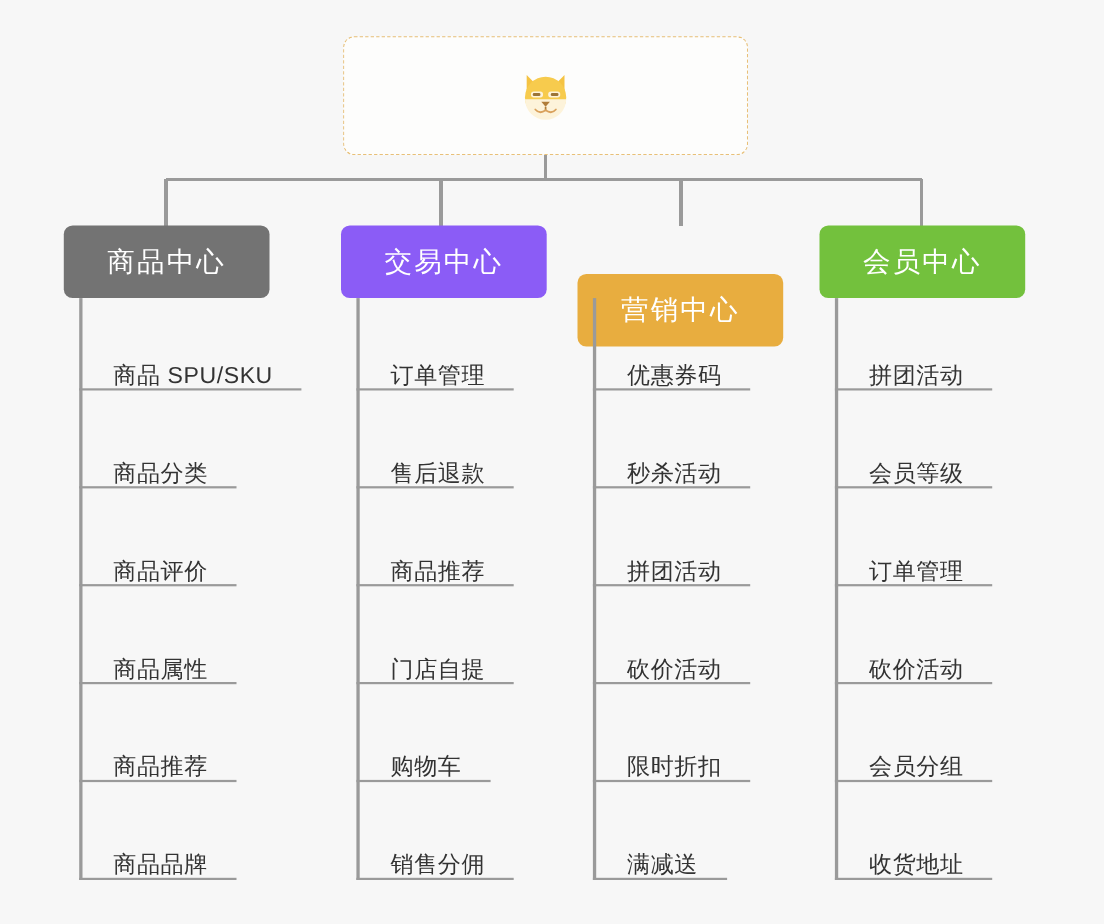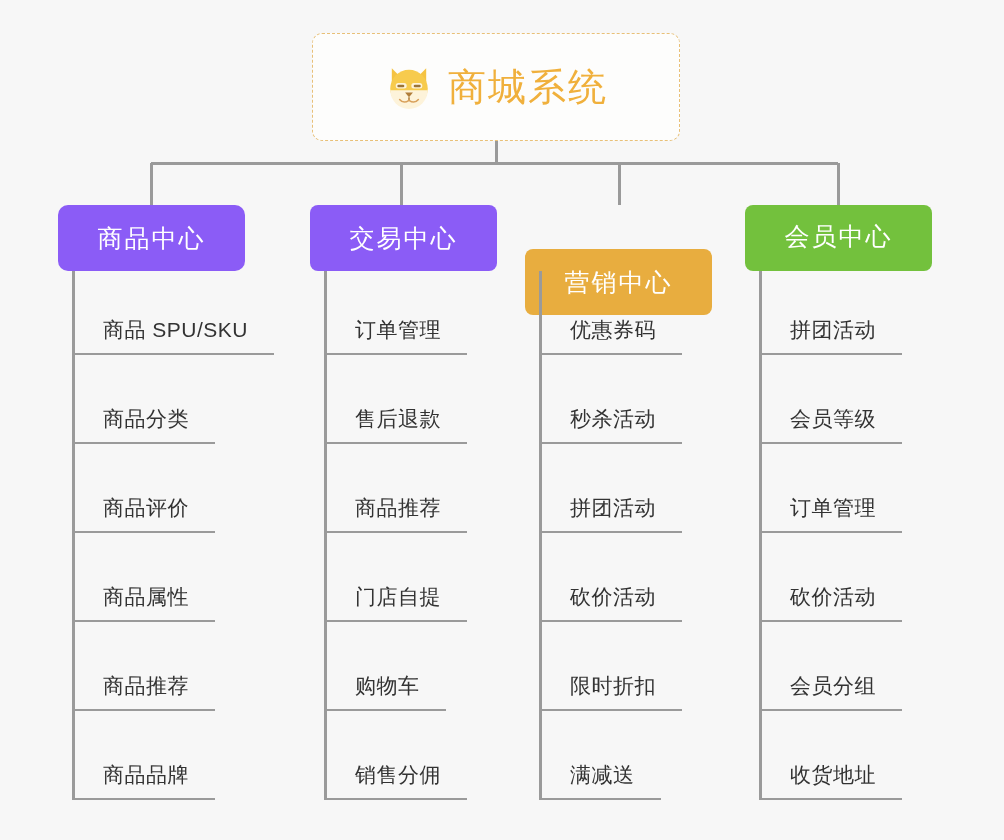--- a/index.html
+++ b/index.html
@@ -99,21 +99,21 @@
   .leaf {
     position: absolute;
     left: 14px;
     height: 0;
   }
   .leaf-inner {
     position: absolute;
     left: 0;
     bottom: 0;
     border-bottom: 2px solid #9a9a9a;
-    padding: 0 26px 12px 31px;
+    padding: 0 26px 0 31px;
     white-space: nowrap;
     box-sizing: content-box;
   }
   .leaf-label {
     font-size: 21px;
     color: #333333;
     line-height: 1.1;
     white-space: nowrap;
     letter-spacing: 0.5px;
   }
@@ -131,40 +131,39 @@
       <path d="M8 36 a24 24 0 0 0 48 0 z" fill="#fdf3da"></path>
       <rect x="15" y="27" width="14" height="7" rx="3.2" fill="#fdf3da"></rect>
       <rect x="35" y="27" width="14" height="7" rx="3.2" fill="#fdf3da"></rect>
       <rect x="17" y="29" width="9" height="3.4" rx="1.6" fill="#9b7436"></rect>
       <rect x="38" y="29" width="9" height="3.4" rx="1.6" fill="#9b7436"></rect>
       <path d="M27 39 h10 l-5 6 z" fill="#b07d3a"></path>
       <path d="M32 45 v4" stroke="#b07d3a" stroke-width="2" fill="none"></path>
       <path d="M32 49 q-7 5 -12 -1" stroke="#d9a15c" stroke-width="2" fill="none" stroke-linecap="round"></path>
       <path d="M32 49 q7 5 12 -1" stroke="#d9a15c" stroke-width="2" fill="none" stroke-linecap="round"></path>
     </svg>
-    <span class="root-title">商城系统</span>
   </div>
 
   <svg id="connectors">
     <g stroke="#9a9a9a" stroke-width="3" fill="none" shape-rendering="crispEdges">
 
       <line x1="496" y1="141" x2="496" y2="163"></line>
 
       <line x1="151" y1="163" x2="838" y2="163"></line>
 
       <line x1="151" y1="163" x2="151" y2="205"></line>
       <line x1="401" y1="163" x2="401" y2="205"></line>
       <line x1="619" y1="163" x2="619" y2="205"></line>
       <line x1="838" y1="163" x2="838" y2="205"></line>
     </g>
   </svg>
 
   <div id="columns-host">
       <div class="column" style="left: 58px;">
-        <div class="cat-box" style="background: #8b5cf6; border-radius: 10px;">
+        <div class="cat-box" style="background: #737373;">
           <span class="cat-label">商品中心</span>
         </div>
         <div class="spine" style="height: 529px;"></div>
         <div class="leaf" style="top: 150px;">
           <div class="leaf-inner"><span class="leaf-label">商品 SPU/SKU</span></div>
         </div>
         <div class="leaf" style="top: 239px;">
           <div class="leaf-inner"><span class="leaf-label">商品分类</span></div>
         </div>
         <div class="leaf" style="top: 328px;">
@@ -222,21 +221,21 @@
           <div class="leaf-inner"><span class="leaf-label">砍价活动</span></div>
         </div>
         <div class="leaf" style="top: 506px;">
           <div class="leaf-inner"><span class="leaf-label">限时折扣</span></div>
         </div>
         <div class="leaf" style="top: 595px;">
           <div class="leaf-inner"><span class="leaf-label">满减送</span></div>
         </div>
       </div>
       <div class="column" style="left: 745px;">
-        <div class="cat-box" style="background: rgb(115, 193, 61); font-family: Liberation Mono, monospace;">
+        <div class="cat-box" style="background: rgb(115, 193, 61);">
           <span class="cat-label">会员中心</span>
         </div>
         <div class="spine" style="height: 529px;"></div>
         <div class="leaf" style="top: 150px;">
           <div class="leaf-inner"><span class="leaf-label">拼团活动</span></div>
         </div>
         <div class="leaf" style="top: 239px;">
           <div class="leaf-inner"><span class="leaf-label">会员等级</span></div>
         </div>
         <div class="leaf" style="top: 328px;">

